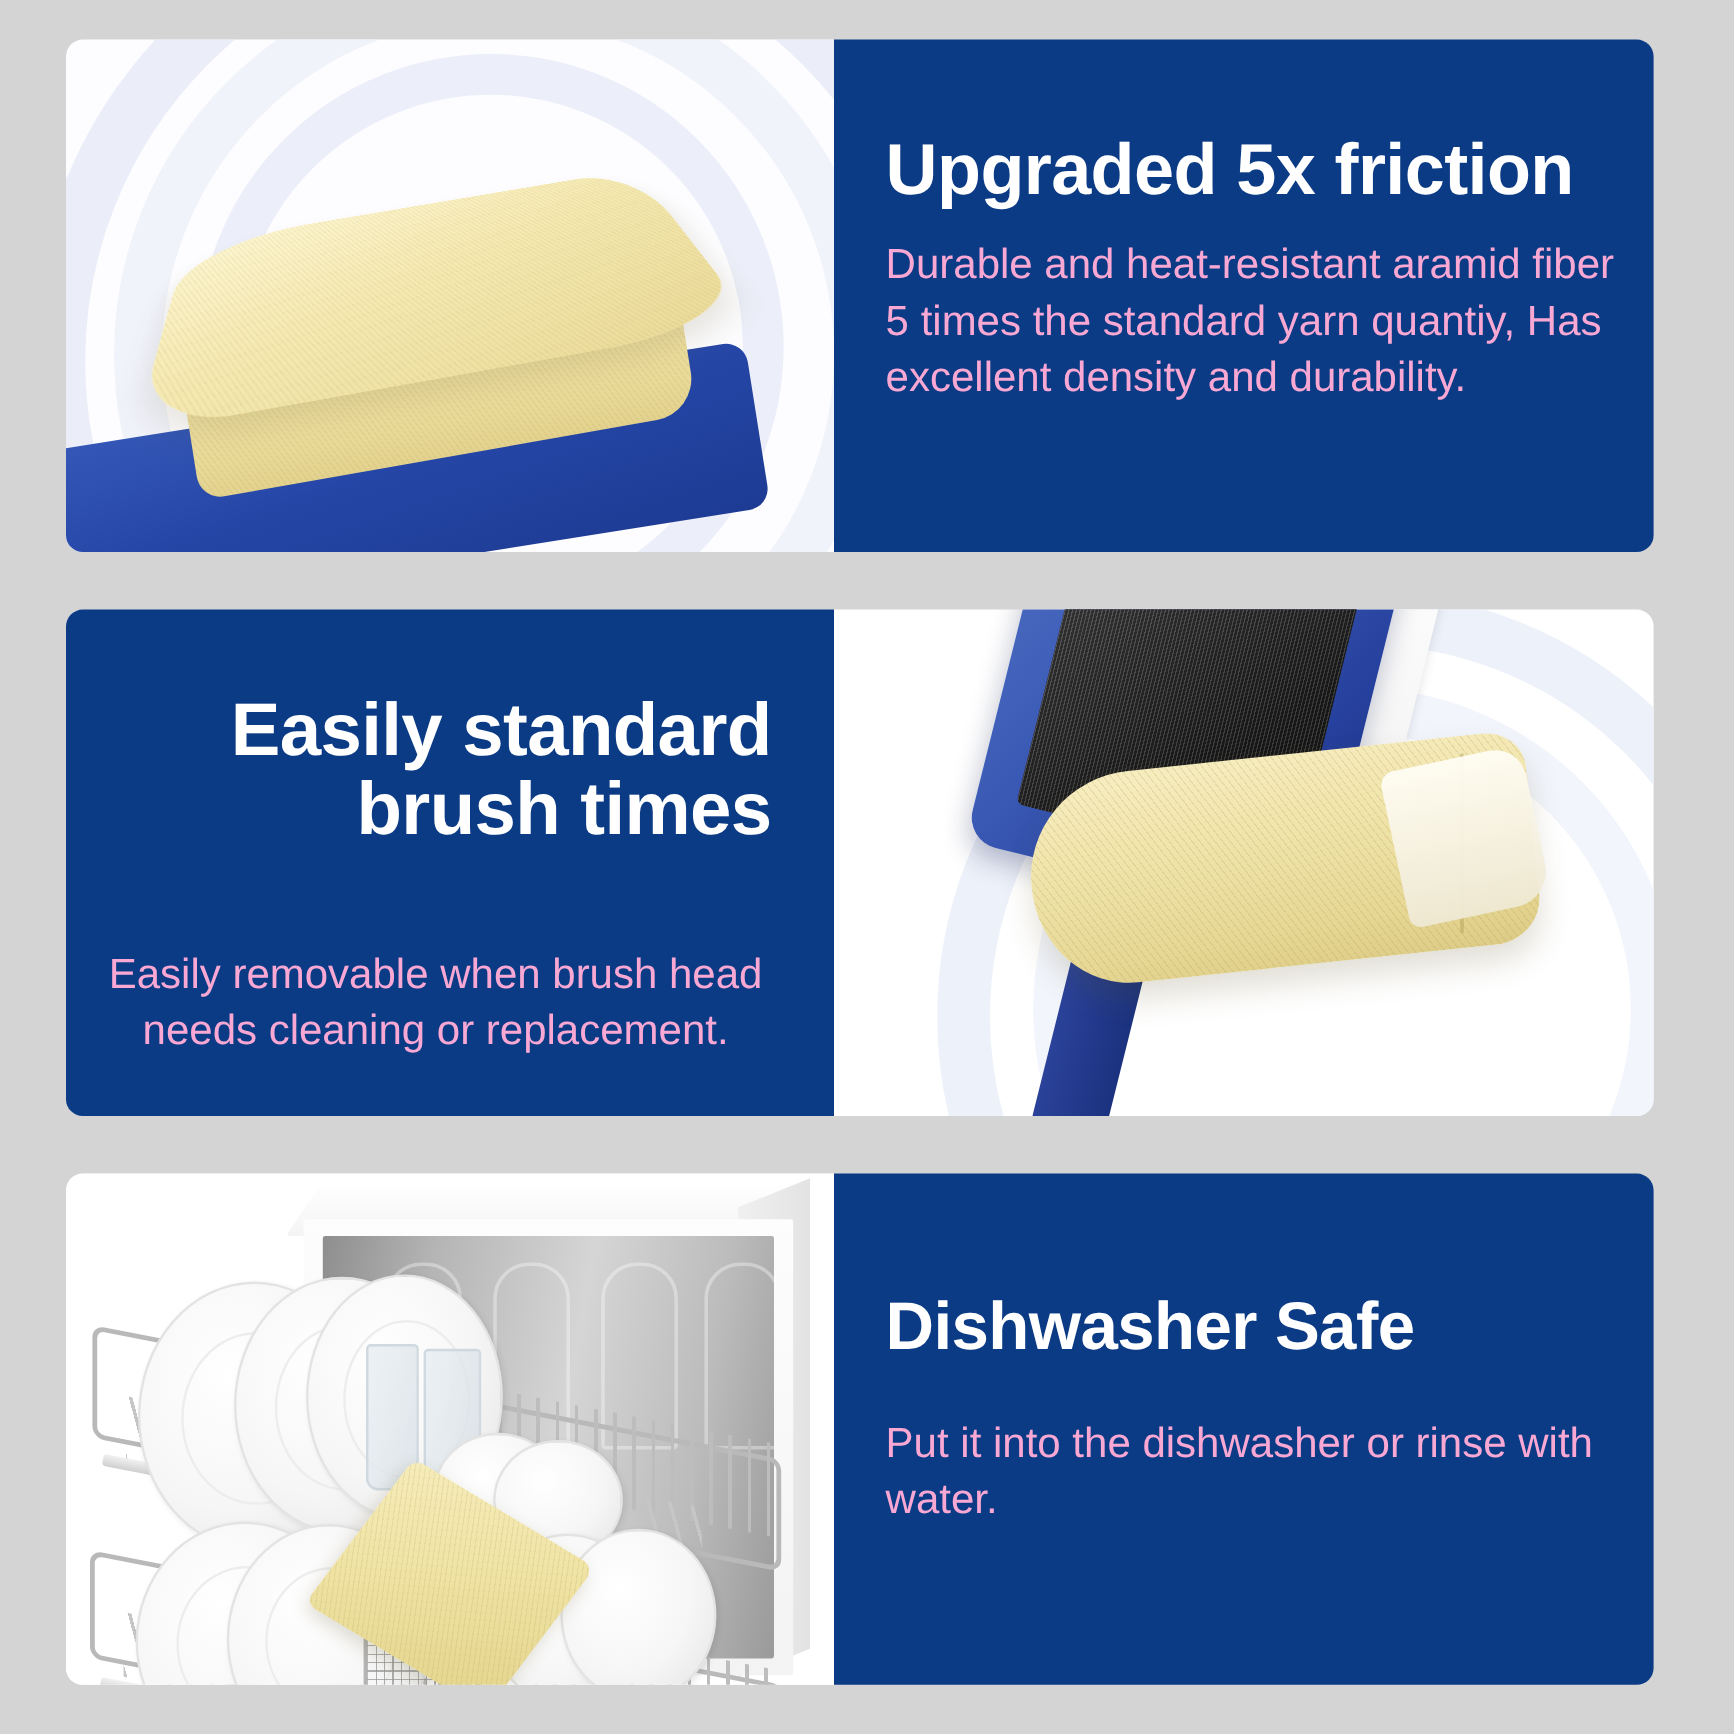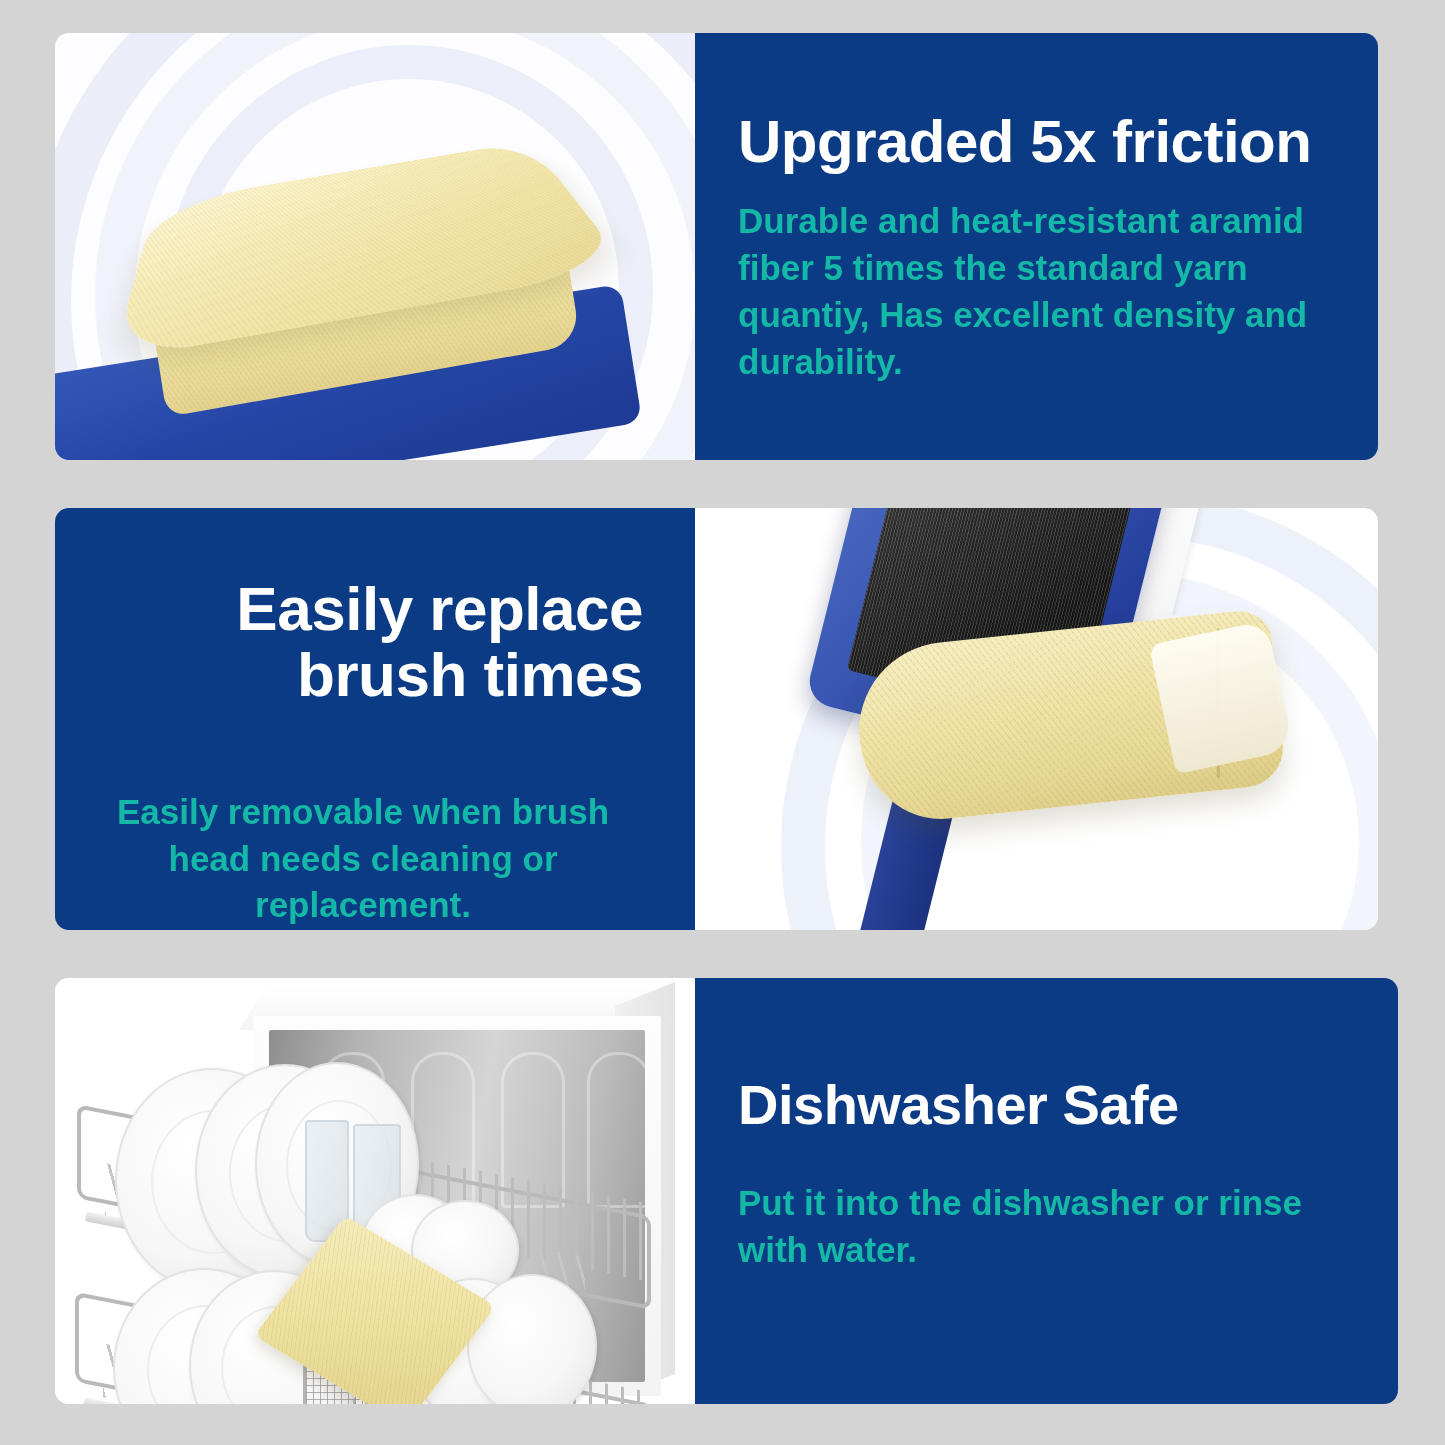--- a/index.html
+++ b/index.html
@@ -64,34 +64,33 @@
   #row3-photo {
     left: 55px; top: 978px;
     width: 640px; height: 426px;
     border-radius: 14px 0 0 14px;
     background: #ffffff;
   }
   #row3-text {
     left: 695px; top: 978px;
     width: 683px; height: 426px;
     border-radius: 0 14px 14px 0;
-    padding-left: 20px;
   }
 
   
   .headline {
     color: #ffffff;
     font-weight: bold;
     letter-spacing: -0.5px;
     margin: 0;
   }
   .body-copy {
-    color: #14b8a6;
+    color: #f9a8d4;
     margin: 0;
-    font-weight: bold;
+    font-weight: normal;
   }
 
   
   #row1-text .txt-wrap {
     position: absolute;
     left: 43px; top: 78px;
     width: 620px;
   }
   #row1-text .headline {
     font-size: 60px;
@@ -423,21 +422,21 @@
   <div class="panel panel-blue" id="row1-text">
     <div class="txt-wrap">
       <h2 class="headline">Upgraded 5x friction</h2>
       <p class="body-copy">Durable and heat-resistant aramid fiber 5 times the standard yarn quantiy, Has excellent density and durability.</p>
     </div>
   </div>
 
   <div class="panel panel-blue" id="row2-text">
     <div class="txt-wrap">
       <h2 class="headline">
-        <span>Easily replace</span><br>
+        <span>Easily standard</span><br>
         <span>brush times</span>
       </h2>
       <p class="body-copy">Easily removable when brush head needs cleaning or replacement.</p>
     </div>
   </div>
 
   <div class="panel panel-white" id="row2-photo">
     <div class="rings">
       <div class="ring" id="p2r1"></div>
       <div class="ring" id="p2r2"></div>

